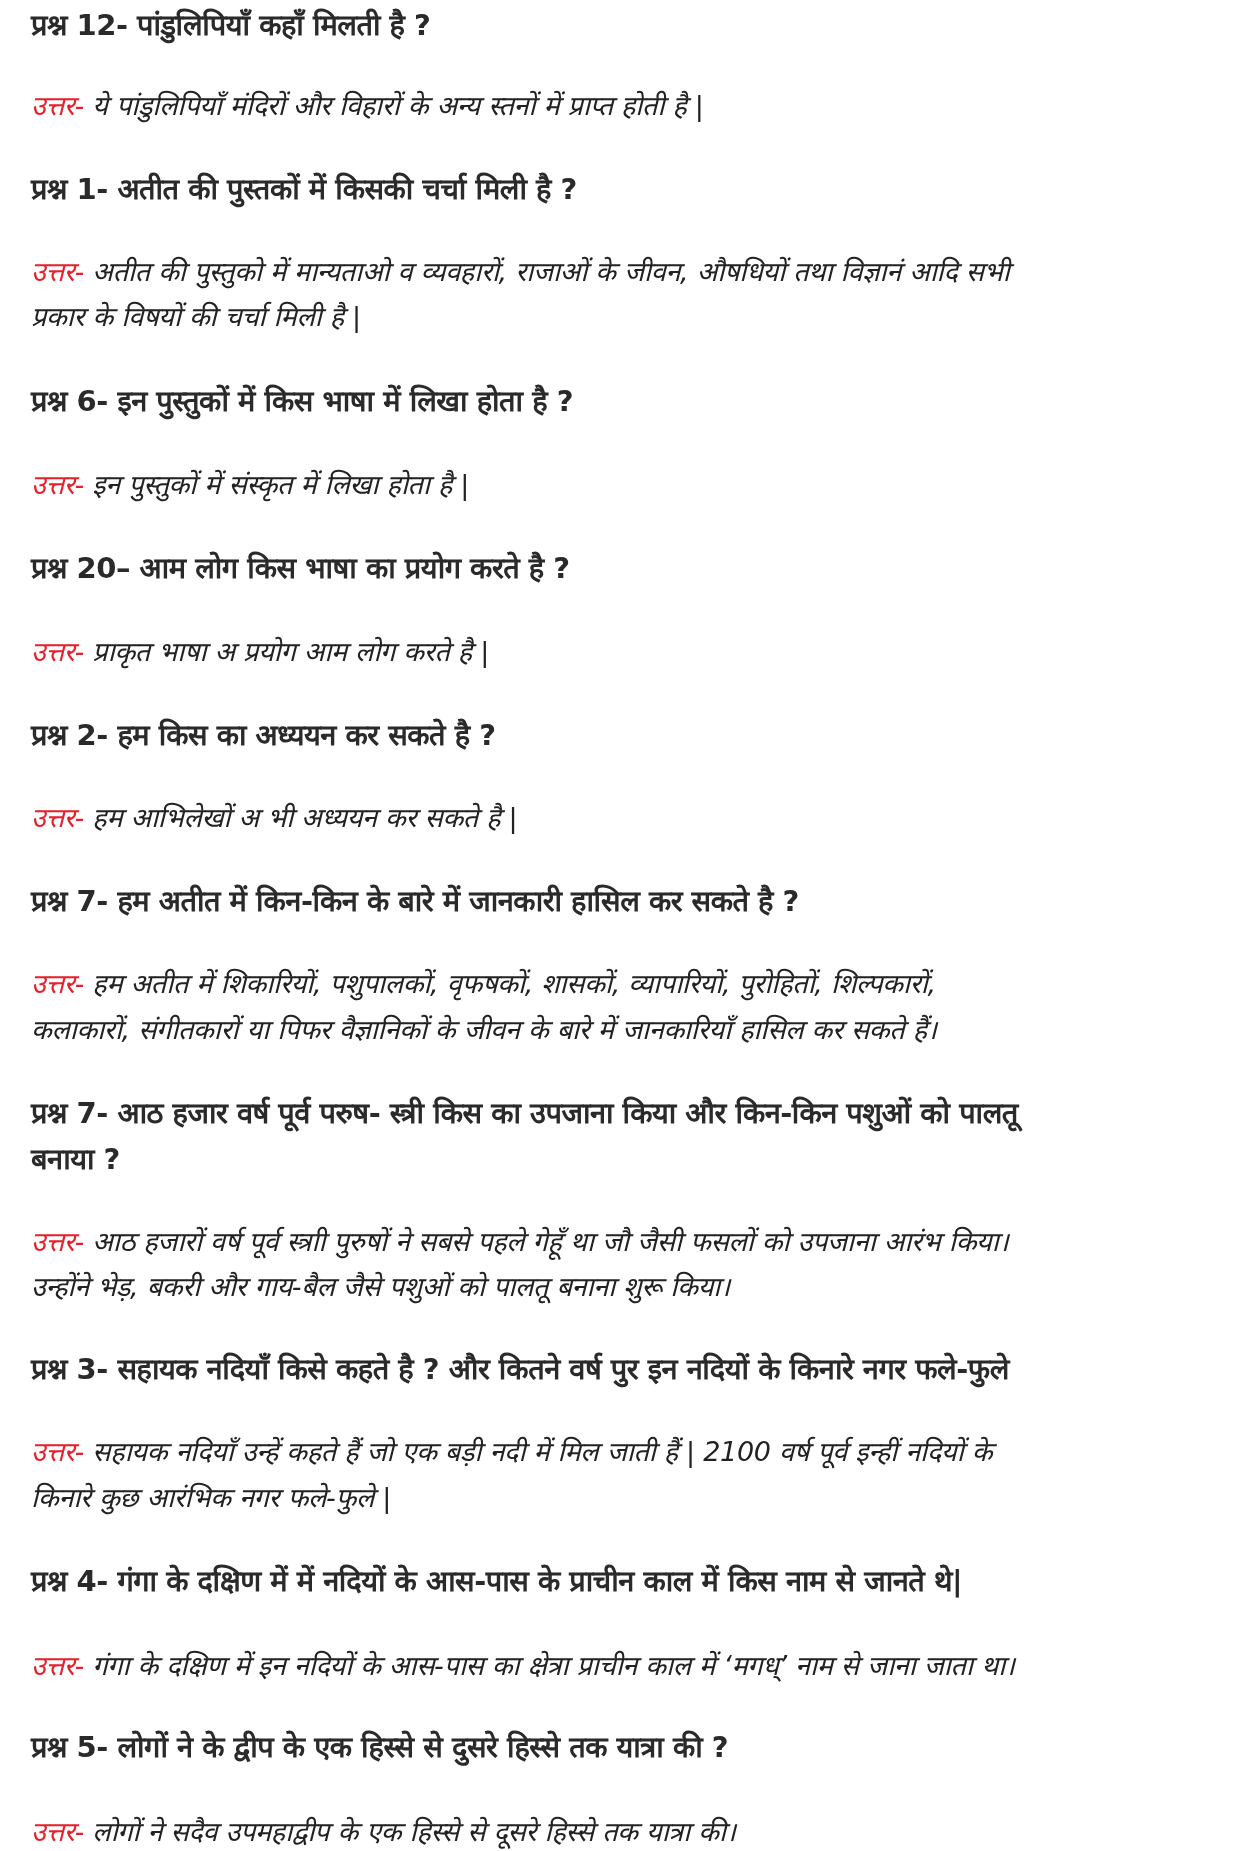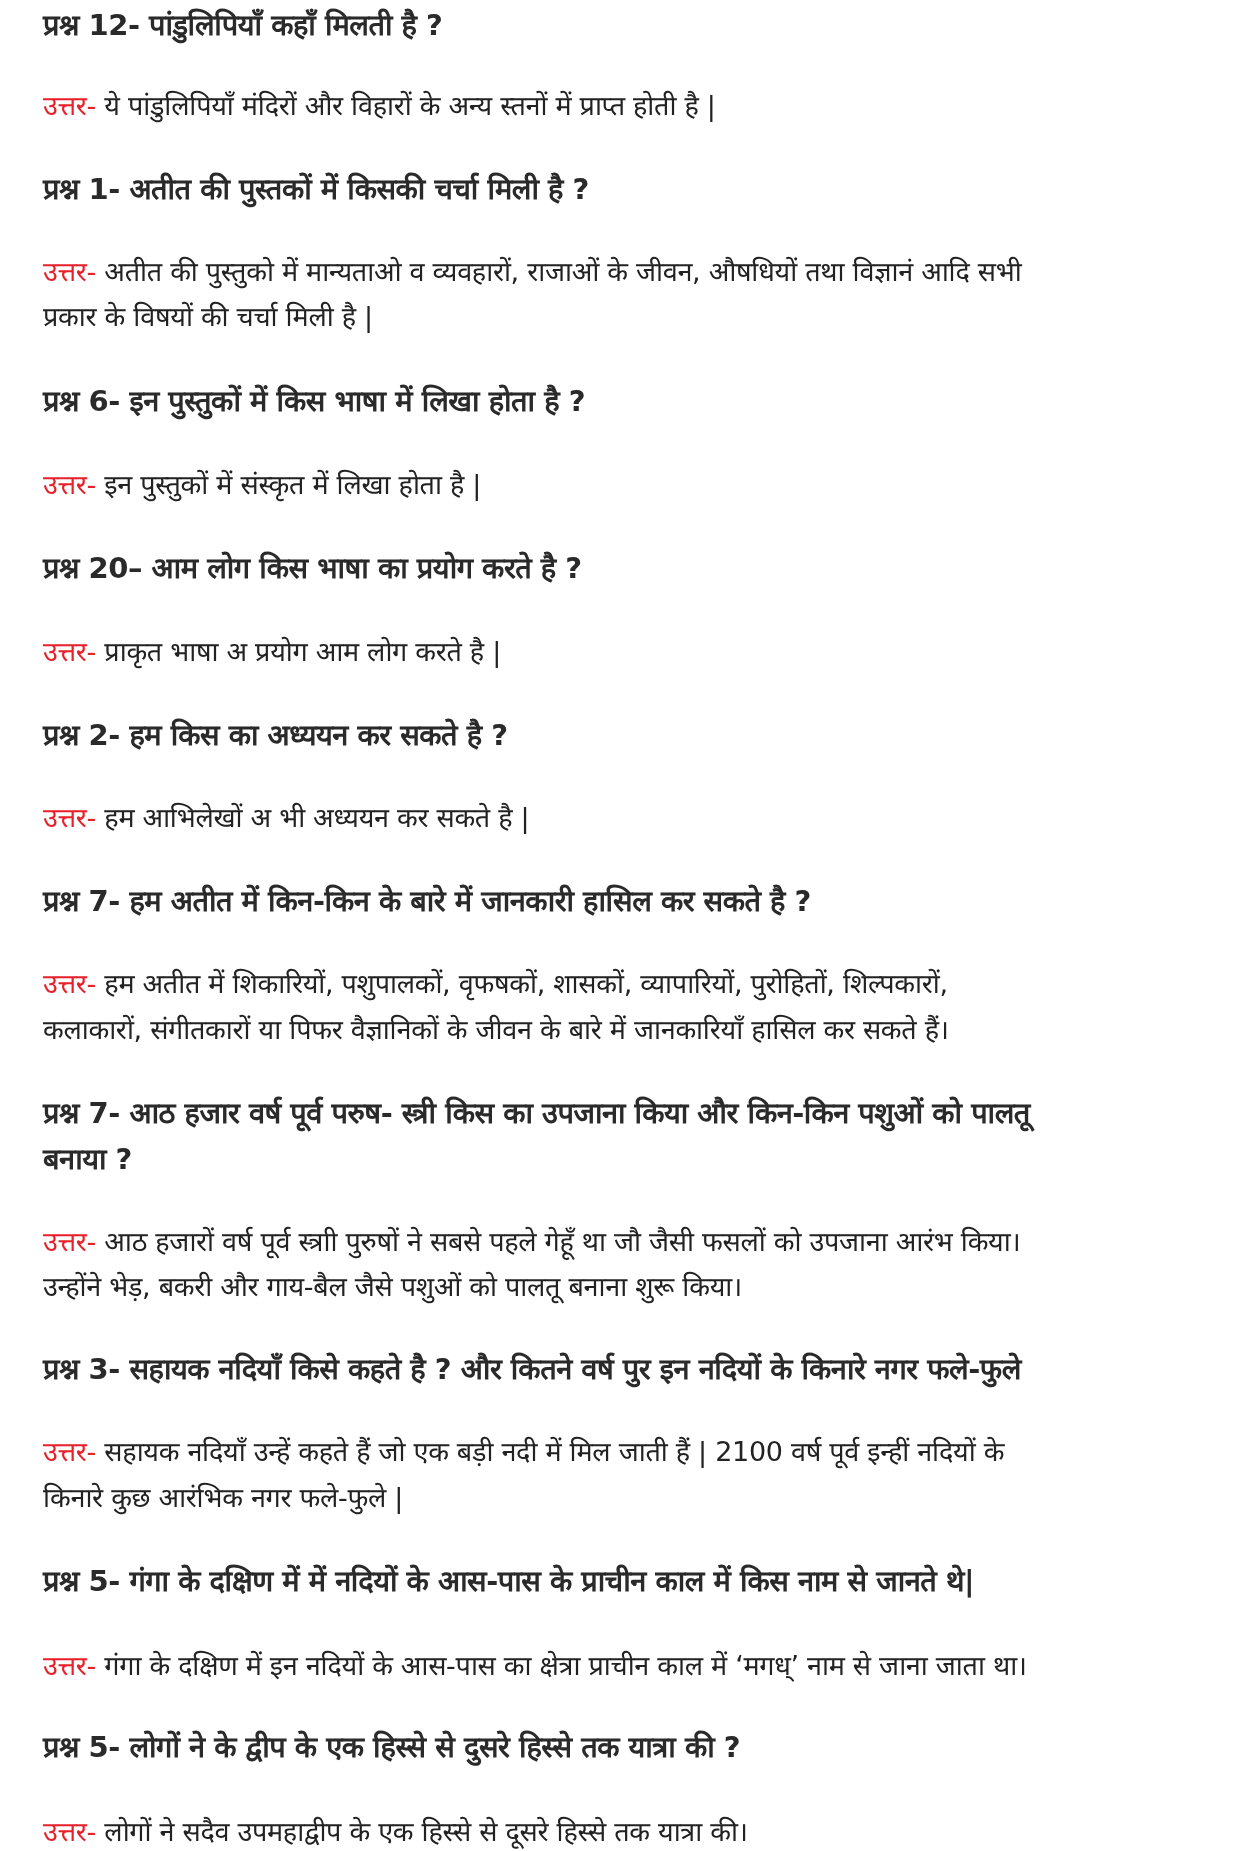--- a/index.html
+++ b/index.html
@@ -1,19 +1,19 @@
 <!DOCTYPE html>
 <html><head>
 <meta charset="utf-8">
 <style>
   html, body { margin: 0; padding: 0; background: #ffffff; }
   body { width: 1255px; height: 1851px; overflow: hidden; position: relative; color: #222222; }
-  .line { position: absolute; left: 16px; white-space: nowrap; padding-left: 27px; }
+  .line { position: absolute; left: 4px; white-space: nowrap; padding-left: 27px; }
   .q { font-family: "DejaVu Sans", sans-serif; font-weight: bold; font-size: 29px; color: #2a2a2a; letter-spacing: -0.5px; }
-  .a { font-family: "DejaVu Sans", sans-serif; font-size: 27px; color: #222222; letter-spacing: -0.3px; }
+  .a { font-family: "DejaVu Sans", sans-serif; font-size: 27px; color: #222222; letter-spacing: -0.3px; font-style: italic; }
   .label { color: #e8202a; }
 </style>
 </head>
 <body>
 
 <div>
 
   <div class="line q" style="top:4px">प्रश्न 12- पांडुलिपियाँ कहाँ मिलती है ?</div>
   <div class="line a" style="top:86px"><span class="label">उत्तर-</span> <span>ये पांडुलिपियाँ मंदिरों और विहारों के अन्य स्तनों में प्राप्त होती है |</span></div>
 
@@ -36,18 +36,18 @@
 
   <div class="line q" style="top:1092px">प्रश्न 7- आठ हजार वर्ष पूर्व परुष- स्त्री किस का उपजाना किया और किन-किन पशुओं को पालतू</div>
   <div class="line q" style="top:1138px">बनाया ?</div>
   <div class="line a" style="top:1222px"><span class="label">उत्तर-</span> <span>आठ हजारों वर्ष पूर्व स्त्राी पुरुषों ने सबसे पहले गेहूँ था जौ जैसी फसलों को उपजाना आरंभ किया।</span></div>
   <div class="line a" style="top:1267px">उन्होंने भेड़, बकरी और गाय-बैल जैसे पशुओं को पालतू बनाना शुरू किया।</div>
 
   <div class="line q" style="top:1348px">प्रश्न 3- सहायक नदियाँ किसे कहते है ? और कितने वर्ष पुर इन नदियों के किनारे नगर फले-फुले</div>
   <div class="line a" style="top:1432px"><span class="label">उत्तर-</span> <span>सहायक नदियाँ उन्हें कहते हैं जो एक बड़ी नदी में मिल जाती हैं | 2100 वर्ष पूर्व इन्हीं नदियों के</span></div>
   <div class="line a" style="top:1478px">किनारे कुछ आरंभिक नगर फले-फुले |</div>
 
-  <div class="line q" style="top:1560px">प्रश्न 5- गंगा के दक्षिण में में नदियों के आस-पास के प्राचीन काल में किस नाम से जानते थे|</div>
+  <div class="line q" style="top:1560px">प्रश्न 4- गंगा के दक्षिण में में नदियों के आस-पास के प्राचीन काल में किस नाम से जानते थे|</div>
   <div class="line a" style="top:1646px"><span class="label">उत्तर-</span> <span>गंगा के दक्षिण में इन नदियों के आस-पास का क्षेत्रा प्राचीन काल में ‘मगध्’ नाम से जाना जाता था।</span></div>
 
   <div class="line q" style="top:1726px">प्रश्न 5- लोगों ने के द्वीप के एक हिस्से से दुसरे हिस्से तक यात्रा की ?</div>
   <div class="line a" style="top:1812px"><span class="label">उत्तर-</span> <span>लोगों ने सदैव उपमहाद्वीप के एक हिस्से से दूसरे हिस्से तक यात्रा की।</span></div>
 </div>
 
 </body></html>

